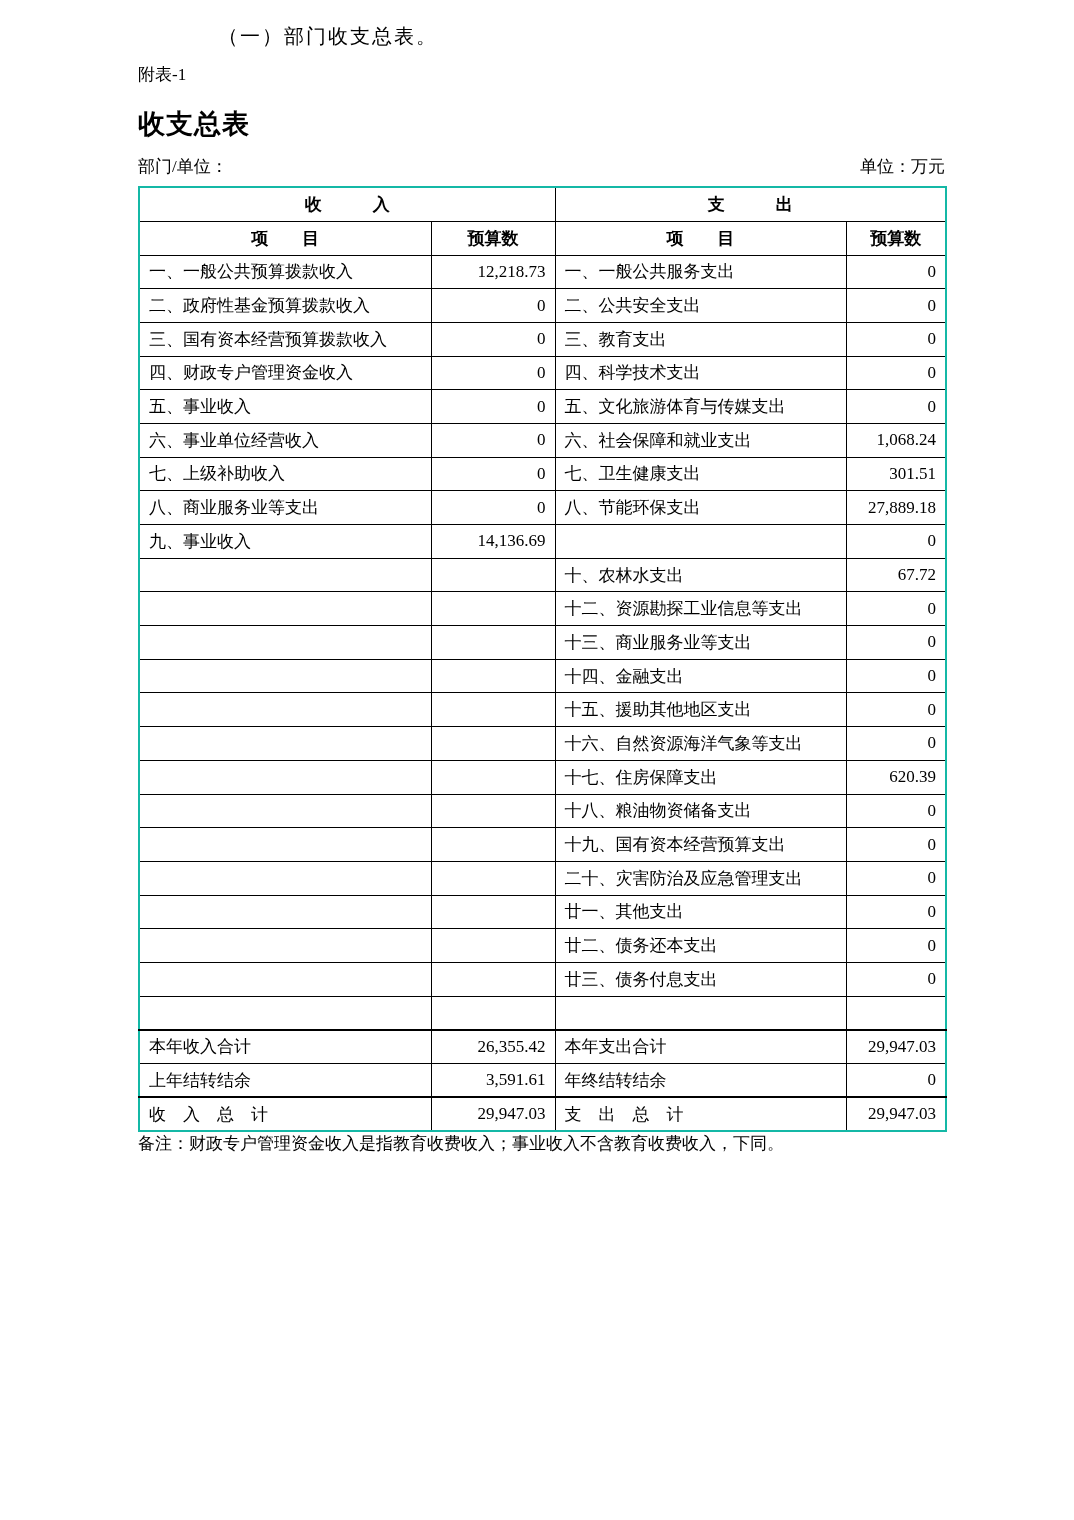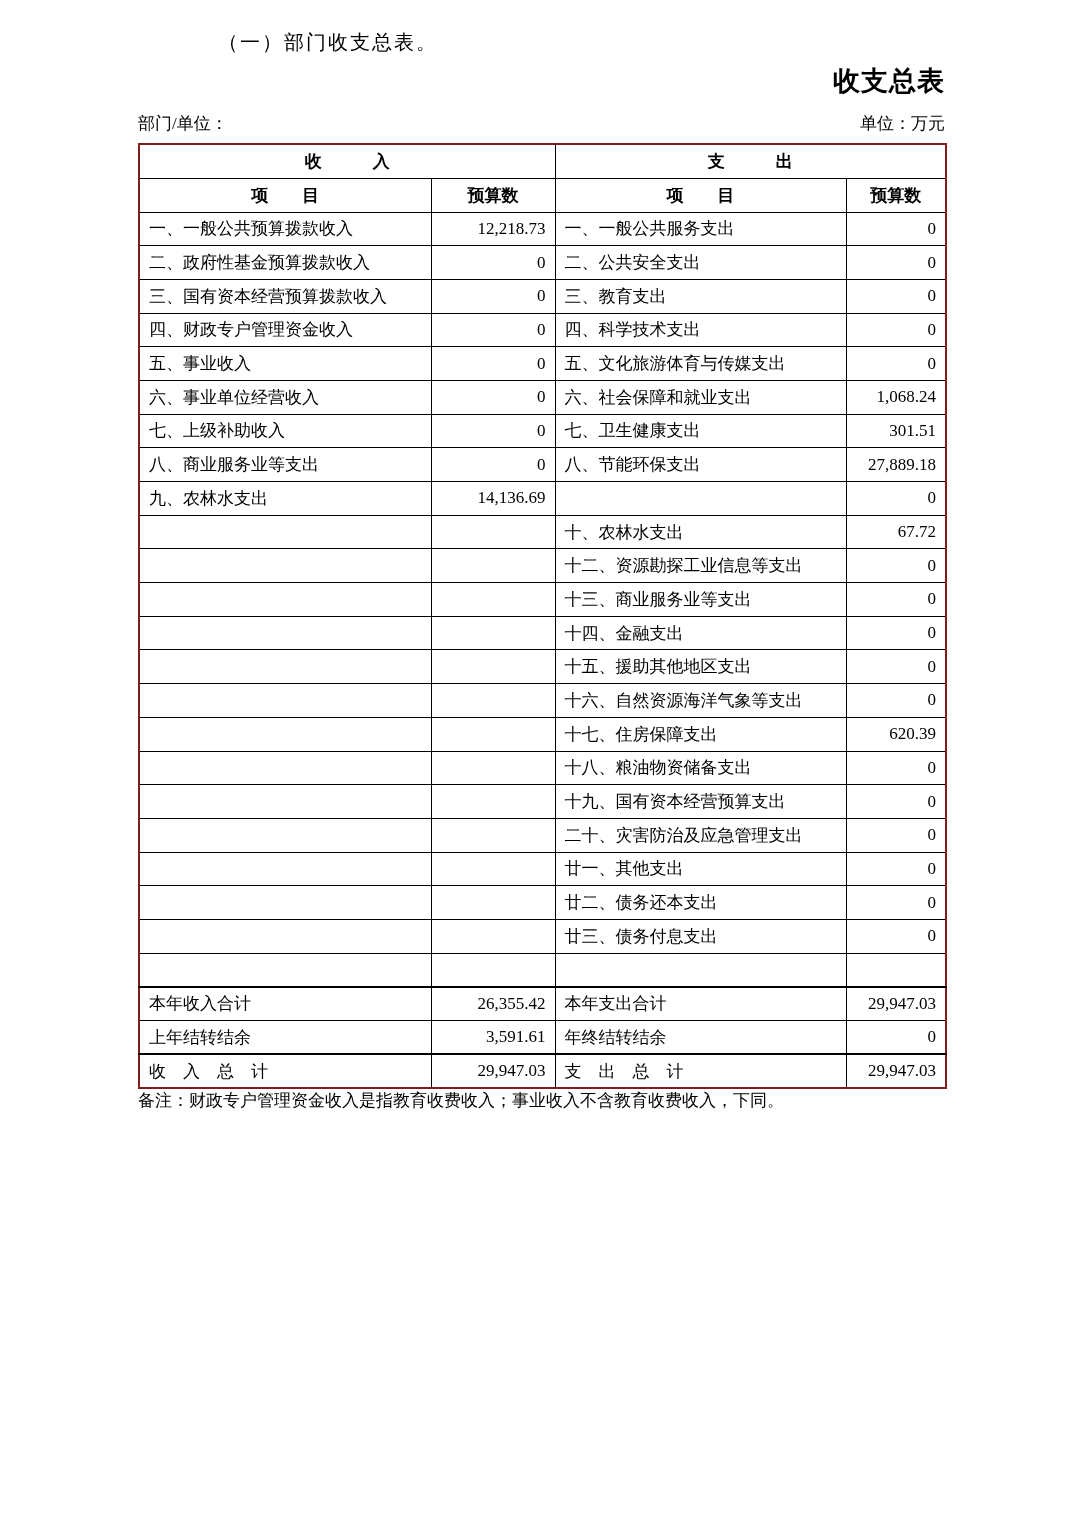--- a/index.html
+++ b/index.html
@@ -18,49 +18,49 @@
     width: 807px;
   }
   .part-title {
     margin-top: 142px;
     text-align: center;
     font-size: 22px;
     font-weight: bold;
     letter-spacing: 1px;
   }
   .section-title {
-    margin-top: 29px;
+    margin-top: 23px;
     padding-left: 80px;
     font-size: 20px;
     letter-spacing: 2px;
     font-family: Liberation Mono, monospace;
   }
   .attach-label {
     margin-top: 13px;
     font-size: 17px;
   }
   .table-title {
-    margin-top: 7px;
-    text-align: right;
+    margin-top: 20px;
+    text-align: left;
     font-size: 27px;
     font-weight: bold;
     letter-spacing: 1px;
   }
   .meta-row {
     margin-top: 13px;
     display: flex;
     justify-content: space-between;
     font-size: 17px;
   }
   table.budget {
     margin-top: 8px;
     width: 807px;
     border-collapse: collapse;
     table-layout: fixed;
-    border: 2px solid #7f1d1d;
+    border: 2px solid #14b8a6;
   }
   table.budget th, table.budget td {
     border: 1px solid #000000;
     font-size: 17px;
     overflow: hidden;
     white-space: nowrap;
   }
   table.budget th {
     height: 34px;
     text-align: center;
@@ -80,20 +80,21 @@
   }
 </style>
 </head>
 <body>
 
 <div class="content">
 
 
   <div class="section-title">（一）部门收支总表。</div>
 
+  <div class="attach-label">附表-1</div>
 
   <div class="table-title">收支总表</div>
 
   <div class="meta-row">
     <span>部门/单位：</span>
     <span>单位：万元</span>
   </div>
 
   <table class="budget">
     <colgroup>
@@ -157,21 +158,21 @@
           <td class="item">七、卫生健康支出</td>
           <td class="value">301.51</td>
         </tr>
         <tr>
           <td class="item">八、商业服务业等支出</td>
           <td class="value">0</td>
           <td class="item">八、节能环保支出</td>
           <td class="value">27,889.18</td>
         </tr>
         <tr>
-          <td class="item">九、农林水支出</td>
+          <td class="item">九、事业收入</td>
           <td class="value">14,136.69</td>
           <td class="item"></td>
           <td class="value">0</td>
         </tr>
         <tr>
           <td class="item"></td>
           <td class="value"></td>
           <td class="item">十、农林水支出</td>
           <td class="value">67.72</td>
         </tr>

